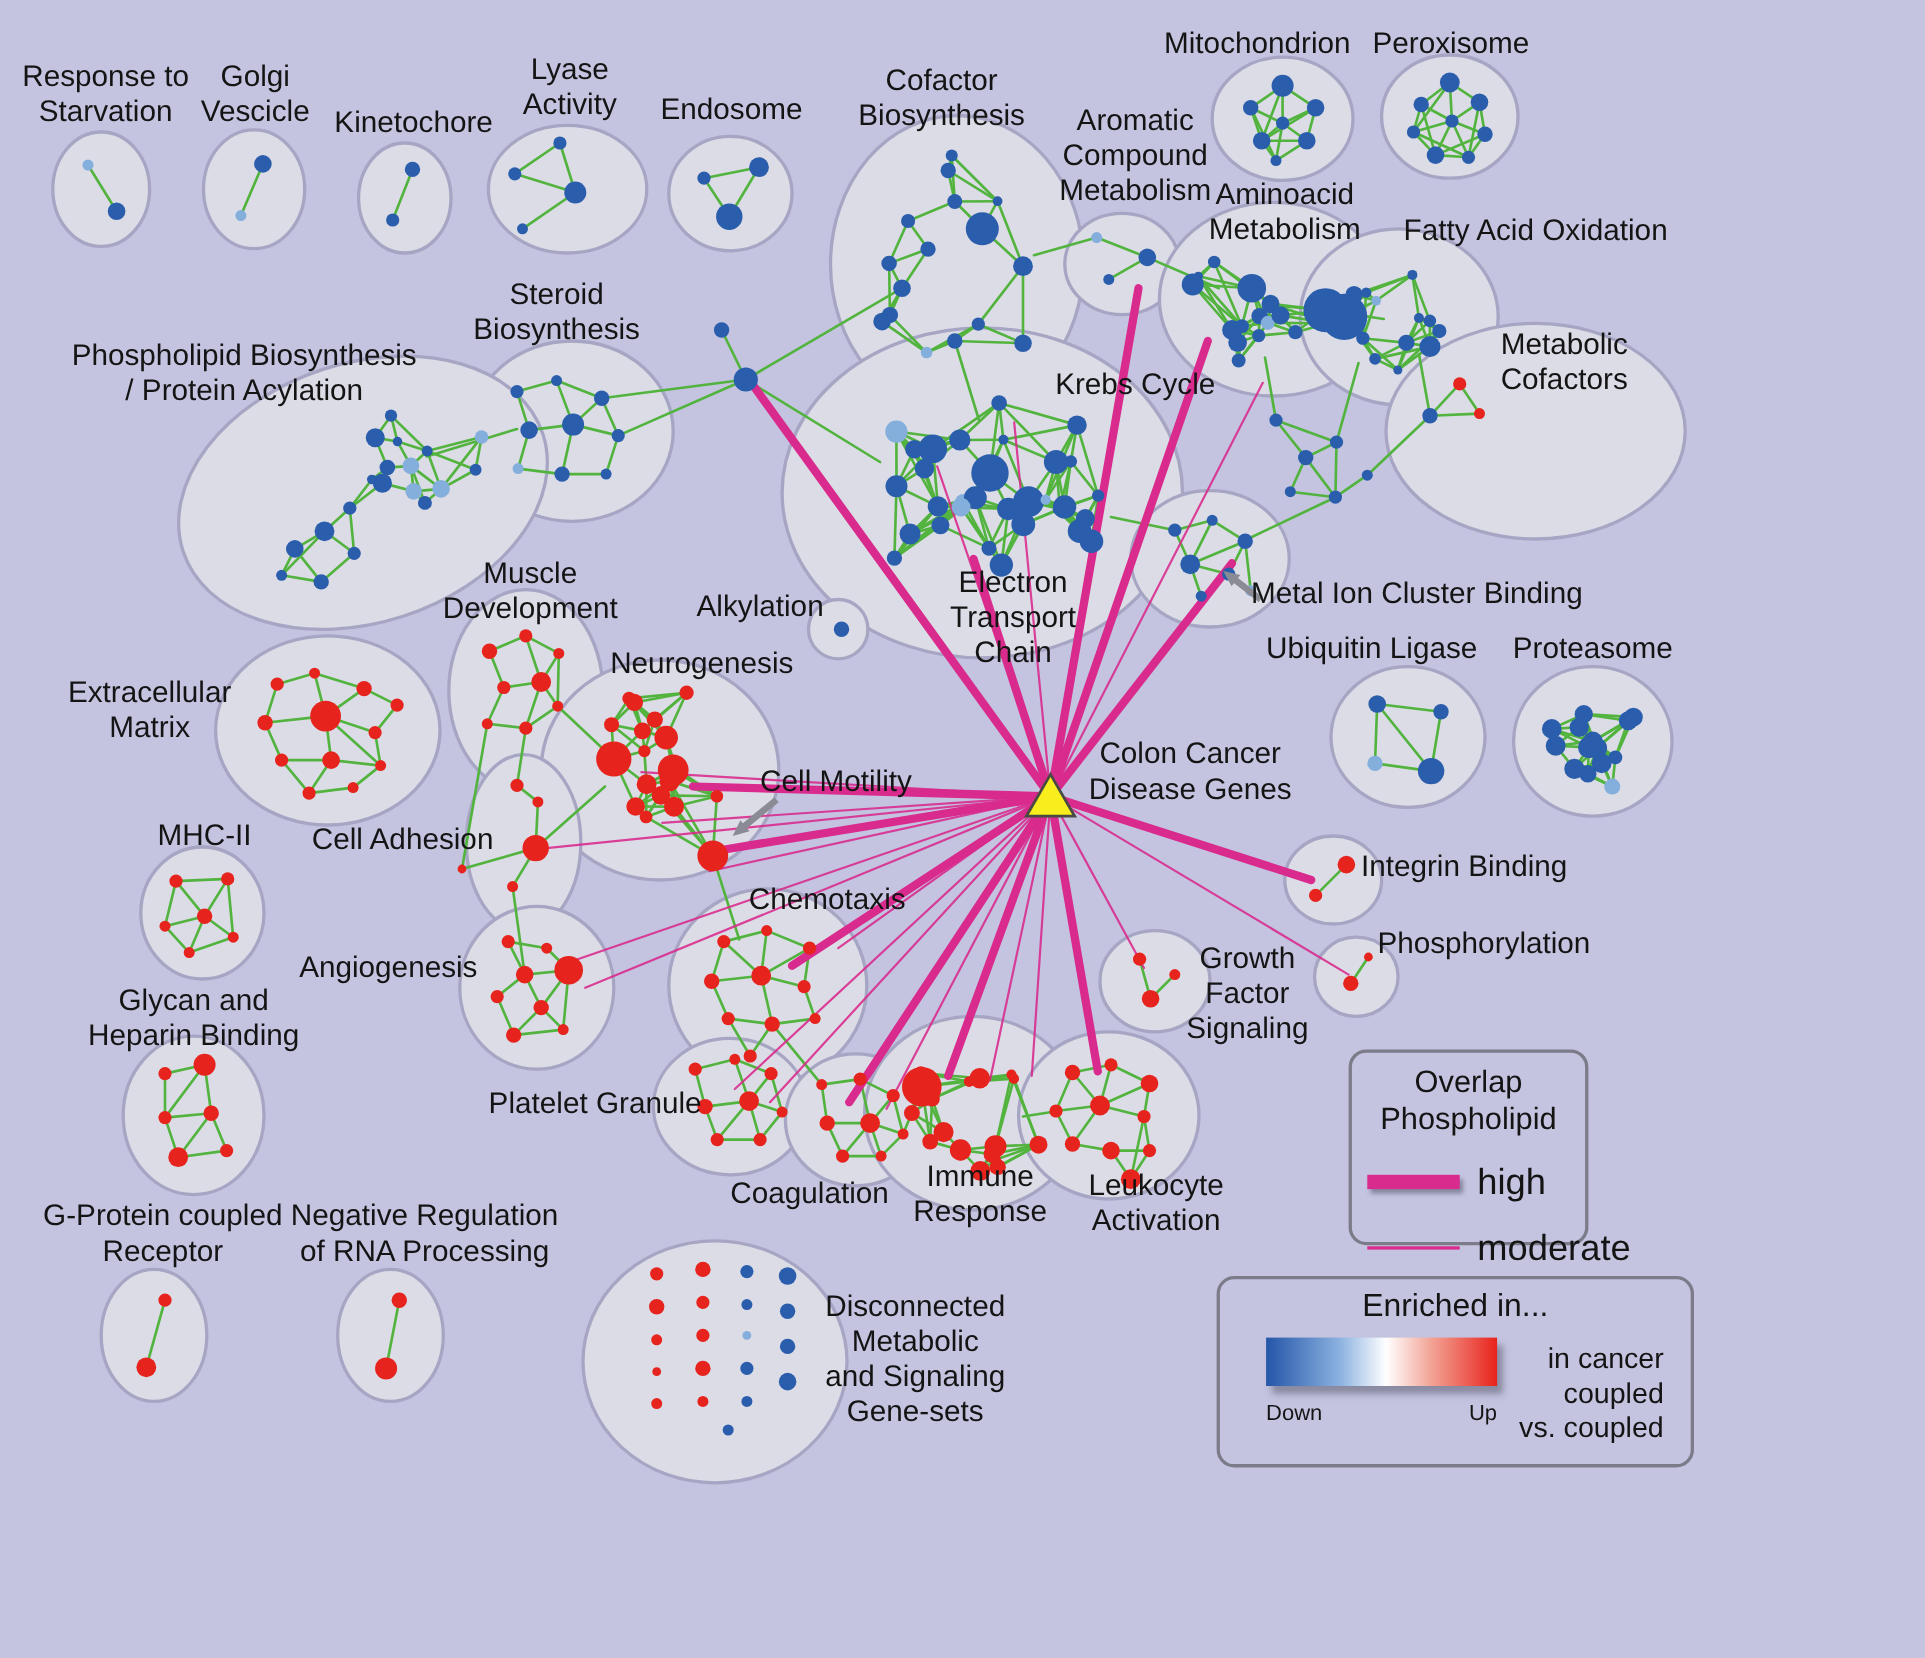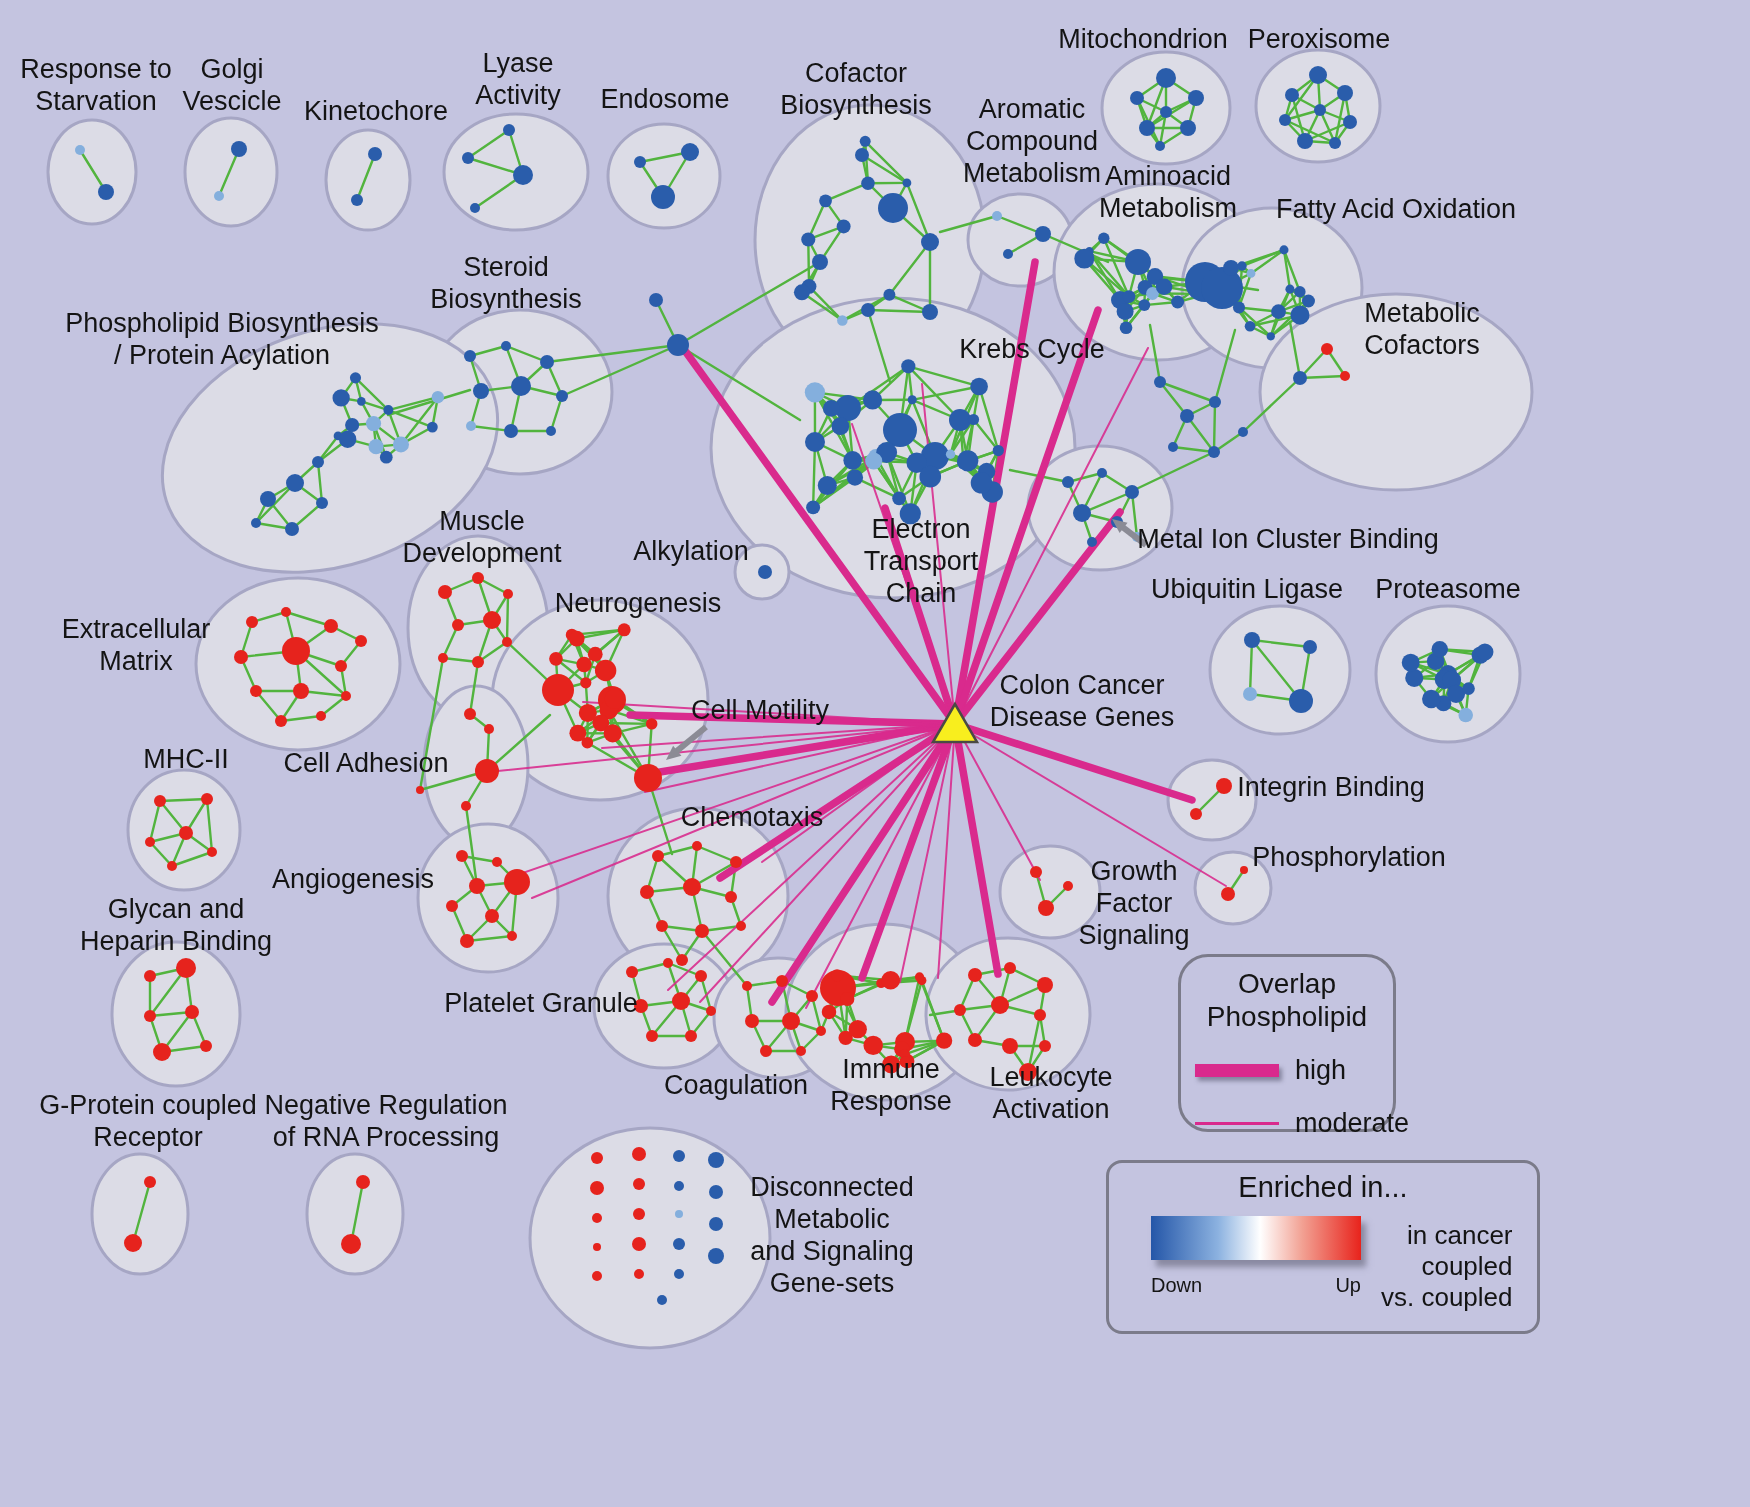--- a/index.html
+++ b/index.html
@@ -2,27 +2,27 @@
 <html><head>
 <meta charset="utf-8">
 <style>
   html,body{margin:0;padding:0;background:#ffffff;}
   .stage{position:relative;width:1750px;height:1507px;background:#c4c4e0;overflow:hidden;
          font-family:"Liberation Sans",sans-serif;color:#141414;}
   svg.net{position:absolute;left:0;top:0;width:1750px;height:1507px;}
   svg.net text{font-family:"Liberation Sans",sans-serif;font-size:27px;fill:#141414;}
   .legend{position:absolute;border:3px solid #7b7b8a;border-radius:16px;background:transparent;}
   
-  #legend-overlap{left:1178px;top:954px;width:212px;height:172px;border-radius:30px;}
+  #legend-overlap{left:1226px;top:954px;width:212px;height:172px;}
   .lg-title{text-align:center;font-size:28px;line-height:33px;margin-top:10px;}
   .ov-row{display:flex;align-items:center;padding-left:14px;margin-top:22px;}
   .ov-bar{width:84px;margin-right:16px;flex:0 0 auto;}
   .ov-bar.high{height:13px;background:#d92a8d;box-shadow:3px 4px 4px rgba(90,90,115,0.6);}
   .ov-bar.mod{height:3px;background:#d92a8d;}
-  .ov-label{font-size:27px;}
+  .ov-label{font-size:33px;}
   
   #legend-enriched{left:1106px;top:1160px;width:428px;height:168px;}
   .en-title{text-align:center;font-size:29px;margin-top:8px;}
   .en-body{display:flex;padding:12px 12px 0 42px;}
   .en-left{width:210px;flex:0 0 auto;}
   .en-bar{width:210px;height:44px;
           background:linear-gradient(to right,#2456a8,#8cb2e0 32%,#ffffff 52%,#f2a193 72%,#e8231c);
           box-shadow:5px 7px 6px rgba(90,90,110,0.55);}
   .en-ends{display:flex;justify-content:space-between;margin-top:14px;font-size:20px;}
   .en-note{margin-left:20px;text-align:right;font-size:26px;line-height:31px;padding-top:4px;}

